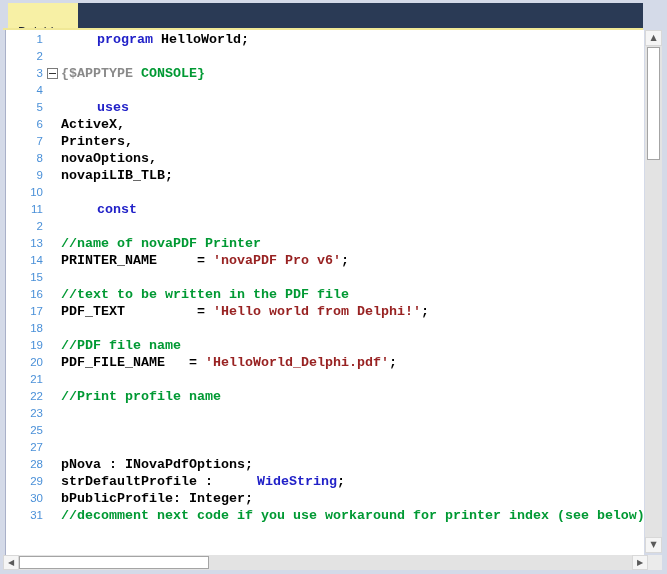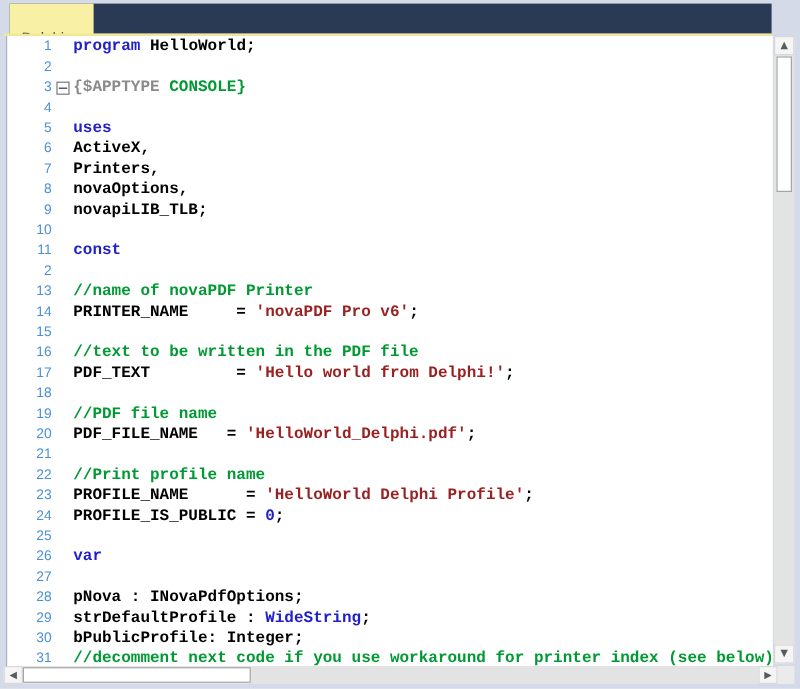--- a/index.html
+++ b/index.html
@@ -30,21 +30,21 @@
     flex:none; width:37px; text-align:right; font-size:11.5px; color:var(--line-number);
     font-family:"Liberation Sans",sans-serif;
   }
   .fold-col{flex:none; width:18px; display:flex; align-items:center; justify-content:center;}
   .fold-box{position:relative; width:9px; height:9px; box-sizing:content-box; border:1px solid #7A7A7A; background:#fff;}
   .fold-box::after{content:""; position:absolute; left:1px; top:4px; width:7px; height:1px; background:#333;}
   .code-text{
     font-family:"Liberation Mono","DejaVu Sans Mono",monospace; font-size:13.333px; font-weight:700;
     color:var(--plain); white-space:pre;
   }
-  .tok-pl{color:var(--plain);} .tok-kw{color:var(--keyword);} .tok-cm{color:var(--comment);font-family:Liberation Mono, monospace;}
+  .tok-pl{color:var(--plain);} .tok-kw{color:var(--keyword);margin-left:36px;} .tok-cm{color:var(--comment);font-family:Liberation Mono, monospace;}
   .tok-str{color:var(--string);margin-top:44px;} .tok-num{color:var(--number);}
   .tok-dir{color:var(--directive);} .tok-dirval{color:var(--directive-value);}
   .v-scrollbar{position:absolute; left:645px; top:30px; width:17px; height:523px; background:var(--scroll-track);}
   .h-scrollbar{position:absolute; left:3px; top:555px; width:645px; height:15px; background:var(--scroll-track);}
   .sb-btn{
     position:absolute; display:flex; align-items:center; justify-content:center;
     background:var(--scroll-button); border:1px solid #D8D8D8; box-sizing:border-box;
   }
   .sb-arrow{font-size:8px; color:var(--scroll-arrow); line-height:1; font-family:"DejaVu Sans",sans-serif;}
   .v-scrollbar .sb-btn{left:0; width:17px; height:16px;}
@@ -85,24 +85,22 @@
       <div class="code-line"><span class="line-num">13</span><span class="fold-col"></span><span class="code-text"><span class="tok-cm">//name of novaPDF Printer</span></span></div>
       <div class="code-line"><span class="line-num">14</span><span class="fold-col"></span><span class="code-text"><span class="tok-pl">PRINTER_NAME     = </span><span class="tok-str">'novaPDF Pro v6'</span><span class="tok-pl">;</span></span></div>
       <div class="code-line"><span class="line-num">15</span><span class="fold-col"></span><span class="code-text"></span></div>
       <div class="code-line"><span class="line-num">16</span><span class="fold-col"></span><span class="code-text"><span class="tok-cm">//text to be written in the PDF file</span></span></div>
       <div class="code-line"><span class="line-num">17</span><span class="fold-col"></span><span class="code-text"><span class="tok-pl">PDF_TEXT         = </span><span class="tok-str">'Hello world from Delphi!'</span><span class="tok-pl">;</span></span></div>
       <div class="code-line"><span class="line-num">18</span><span class="fold-col"></span><span class="code-text"></span></div>
       <div class="code-line"><span class="line-num">19</span><span class="fold-col"></span><span class="code-text"><span class="tok-cm">//PDF file name</span></span></div>
       <div class="code-line"><span class="line-num">20</span><span class="fold-col"></span><span class="code-text"><span class="tok-pl">PDF_FILE_NAME   = </span><span class="tok-str">'HelloWorld_Delphi.pdf'</span><span class="tok-pl">;</span></span></div>
       <div class="code-line"><span class="line-num">21</span><span class="fold-col"></span><span class="code-text"></span></div>
       <div class="code-line"><span class="line-num">22</span><span class="fold-col"></span><span class="code-text"><span class="tok-cm">//Print profile name</span></span></div>
-      <div class="code-line"><span class="line-num">23</span><span class="fold-col"></span><span class="code-text"><span class="tok-pl">PROFILE_NAME      = </span><span class="tok-str">'HelloWorld Delphi Profile'</span><span class="tok-pl">;</span></span></div>
-      <div class="code-line"><span class="line-num">24</span><span class="fold-col"></span><span class="code-text"><span class="tok-pl">PROFILE_IS_PUBLIC = </span><span class="tok-num">0</span><span class="tok-pl">;</span></span></div>
+      <div class="code-line"><span class="line-num">23</span><span class="fold-col"></span></div>
       <div class="code-line"><span class="line-num">25</span><span class="fold-col"></span><span class="code-text"></span></div>
-      <div class="code-line"><span class="line-num">26</span><span class="fold-col"></span><span class="code-text"><span class="tok-kw">var</span></span></div>
       <div class="code-line"><span class="line-num">27</span><span class="fold-col"></span></div>
       <div class="code-line"><span class="line-num">28</span><span class="fold-col"></span><span class="code-text"><span class="tok-pl">pNova : INovaPdfOptions;</span></span></div>
       <div class="code-line"><span class="line-num">29</span><span class="fold-col"></span><span class="code-text"><span class="tok-pl">strDefaultProfile : </span><span class="tok-kw">WideString</span><span class="tok-pl">;</span></span></div>
       <div class="code-line"><span class="line-num">30</span><span class="fold-col"></span><span class="code-text"><span class="tok-pl">bPublicProfile: Integer;</span></span></div>
       <div class="code-line"><span class="line-num">31</span><span class="fold-col"></span><span class="code-text"><span class="tok-cm">//decomment next code if you use workaround for printer index (see below)</span></span></div>
     </div>
 
   <div class="v-scrollbar">
     <div class="sb-btn top">
       <span class="sb-arrow">▲</span>

